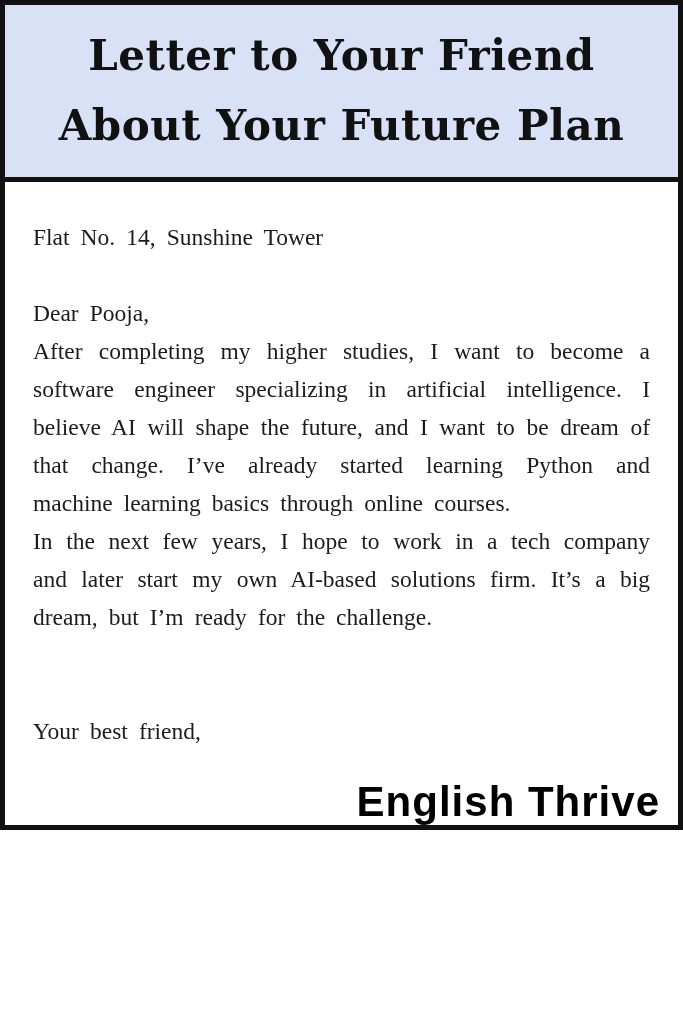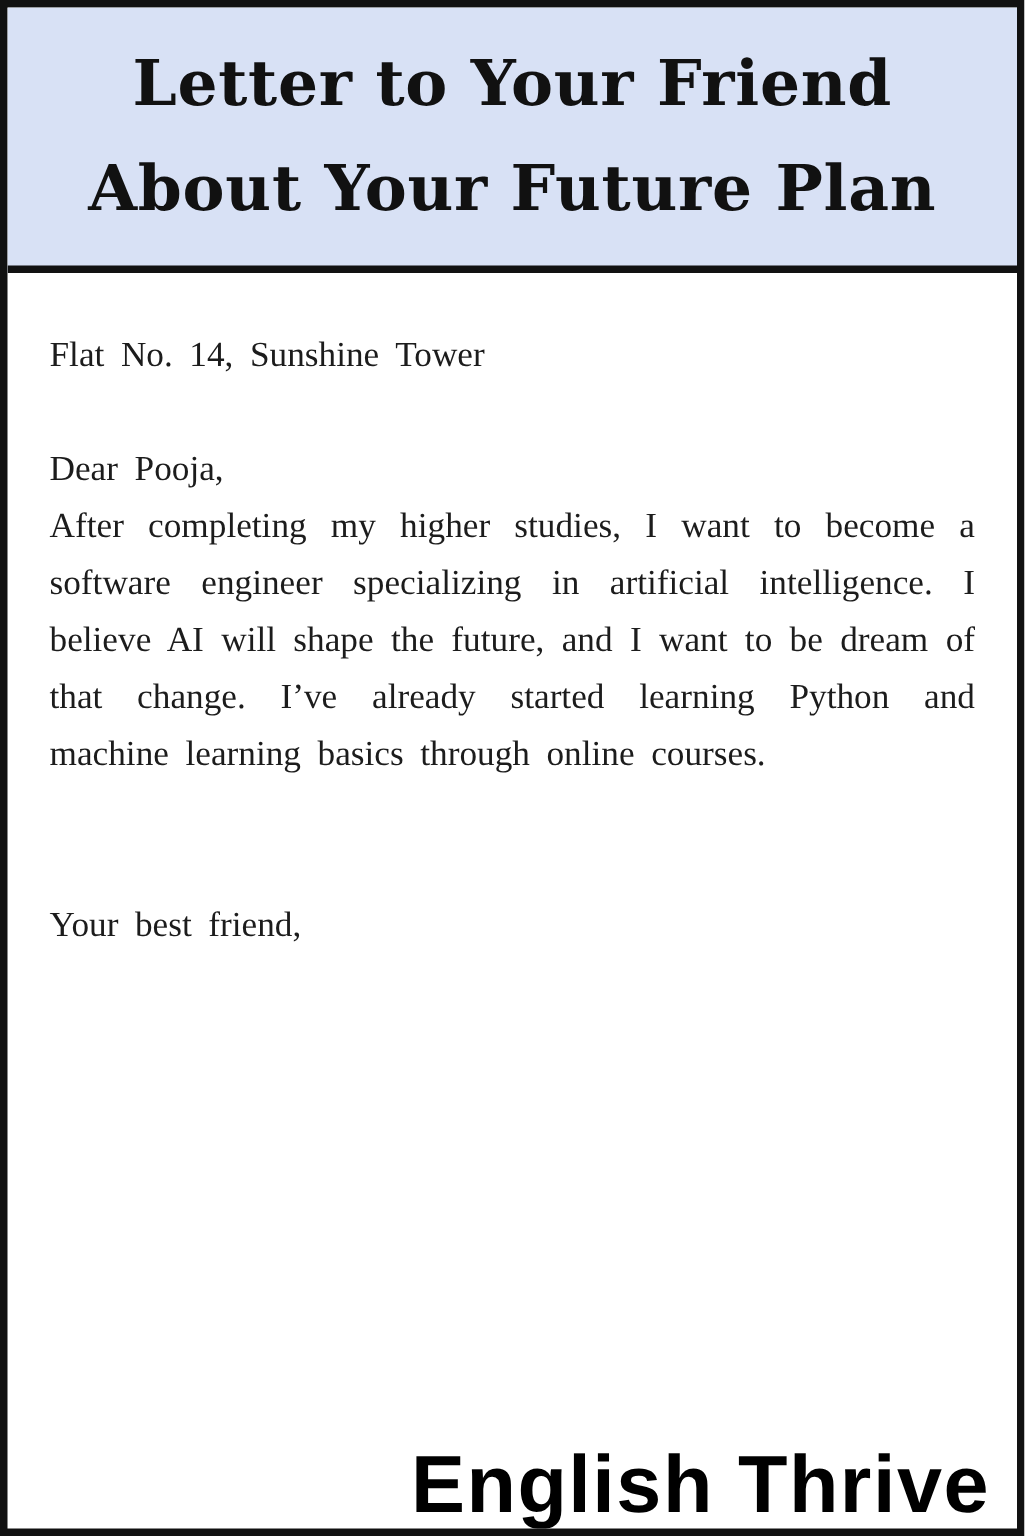--- a/index.html
+++ b/index.html
@@ -3,21 +3,21 @@
 <meta charset="utf-8">
 <style>
   html, body {
     margin: 0;
     padding: 0;
     background: #ffffff;
   }
   .page {
     position: relative;
     width: 683px;
-    height: 1024px;
+    height: 830px;
     box-sizing: border-box;
     border: 5px solid #111111;
     background: #ffffff;
     overflow: hidden;
     font-family: "Liberation Serif", serif;
   }
   .banner {
     box-sizing: border-box;
     height: 177px;
     background: #d8e1f5;
@@ -55,21 +55,21 @@
   }
   .spacer {
     height: 38px;
   }
   .brand {
     position: absolute;
     right: 18px;
     bottom: 2px;
     font-family: "Liberation Sans", sans-serif;
     font-weight: bold;
-    font-size: 54px;
+    font-size: 42px;
     letter-spacing: 1px;
     color: #000000;
     line-height: 1;
   }
 </style>
 </head>
 <body>
 
 <div class="page">
 
@@ -78,20 +78,21 @@
   </header>
 
   <main class="letter">
     <p class="line">Flat No. 14, Sunshine Tower</p>
 
     <div class="spacer"></div>
 
     <p class="line">Dear Pooja,</p>
 
     <p class="para">After completing my higher studies, I want to become a software engineer specializing in artificial intelligence. I believe AI will shape the future, and I want to be dream of that change. I’ve already started learning Python and machine learning basics through online courses.</p>
+    <p class="para">In the next few years, I hope to work in a tech company and later start my own AI-based solutions firm. It’s a big dream, but I’m ready for the challenge.</p>
 
     <div class="spacer"></div>
 
 
     <div class="spacer"></div>
 
     <p class="line">Your best friend,</p>
   </main>
 
   <div class="brand">English Thrive</div>

